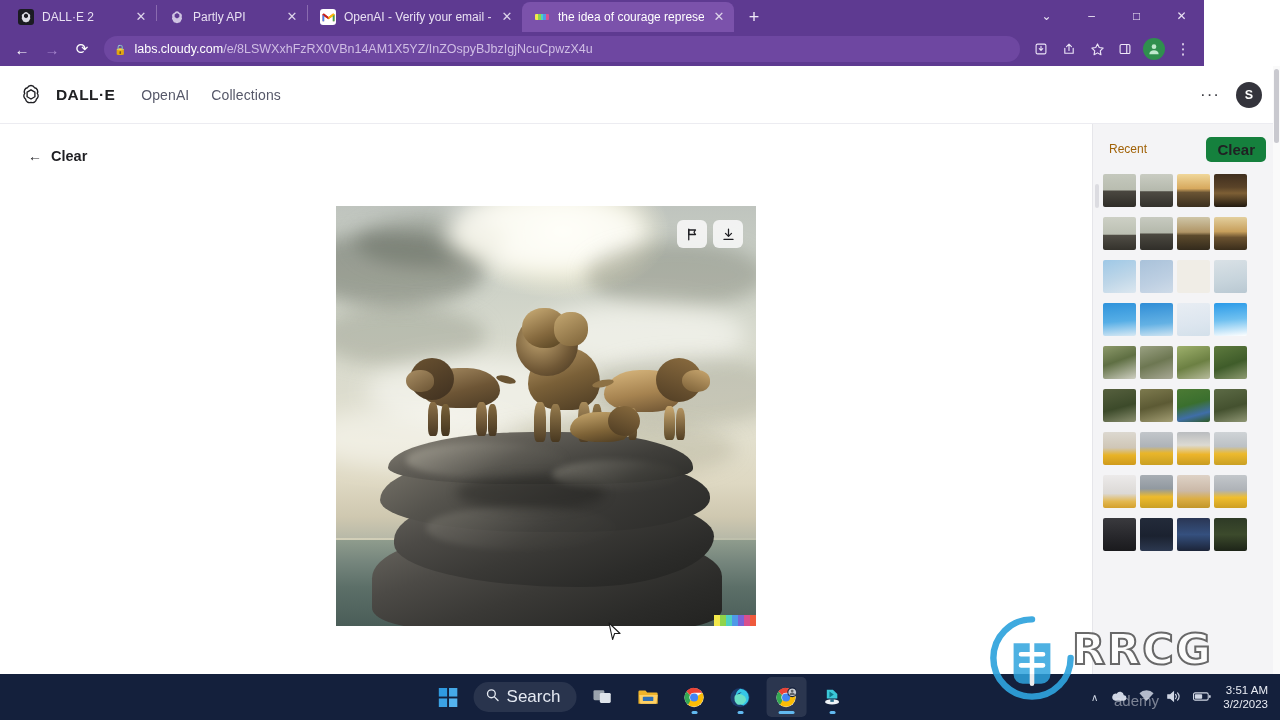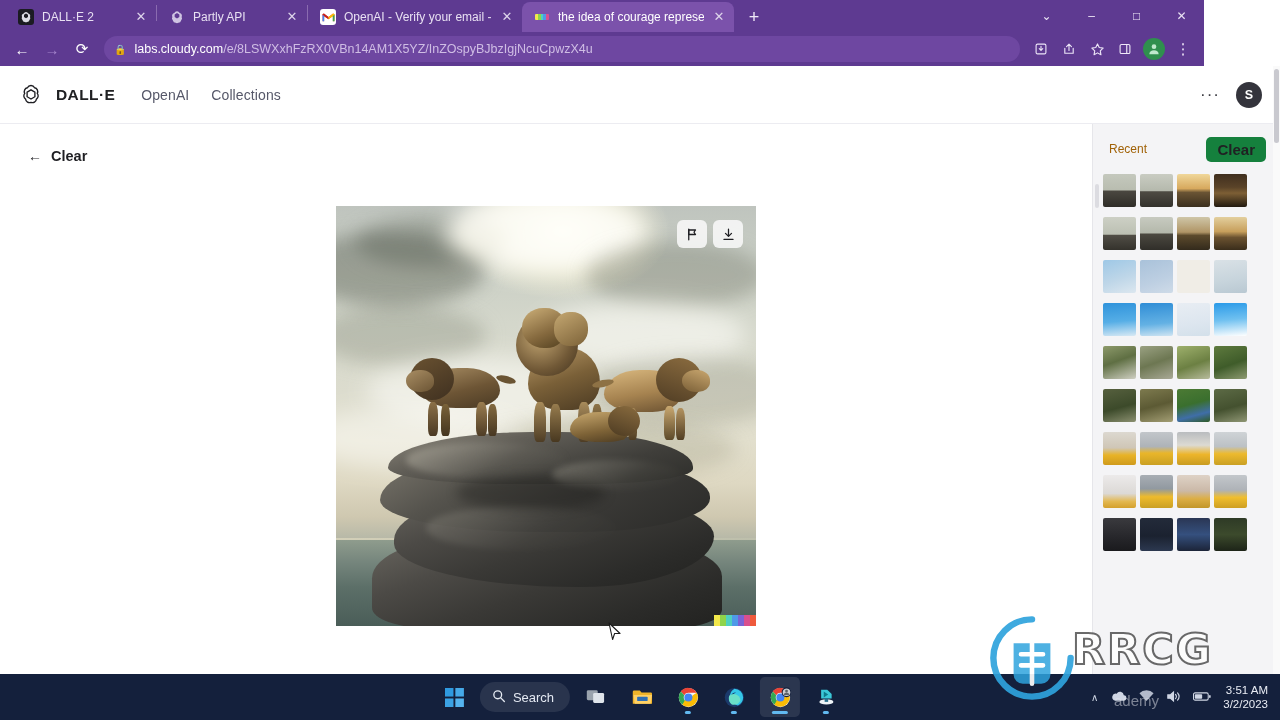--- a/index.html
+++ b/index.html
@@ -295,21 +295,21 @@
   }
   .tb-icon.active { background: rgba(255,255,255,.10); }
   .tb-icon .underline {
     position: absolute; bottom: 3px; left: 50%; transform: translateX(-50%);
     height: 3px; border-radius: 2px; background: #62b9f0;
   }
   .search-pill {
     height: 30px; padding: 0 16px 0 12px; border-radius: 15px;
     background: rgba(255,255,255,.09);
     display: flex; align-items: center; gap: 7px;
-    font-size: 13px; color: #e4e9f2;
+    font-size: 17px; color: #e4e9f2;
   }
   .tb-right {
     margin-left: auto; display: flex; align-items: center; gap: 12px;
     padding-right: 12px; font-size: 11px;
   }
   .tb-right .tri { font-size: 10px; color: #cfd6e4; }
   .tb-clock { text-align: right; line-height: 14px; font-size: 11.5px; }
 
   
   .wm {

